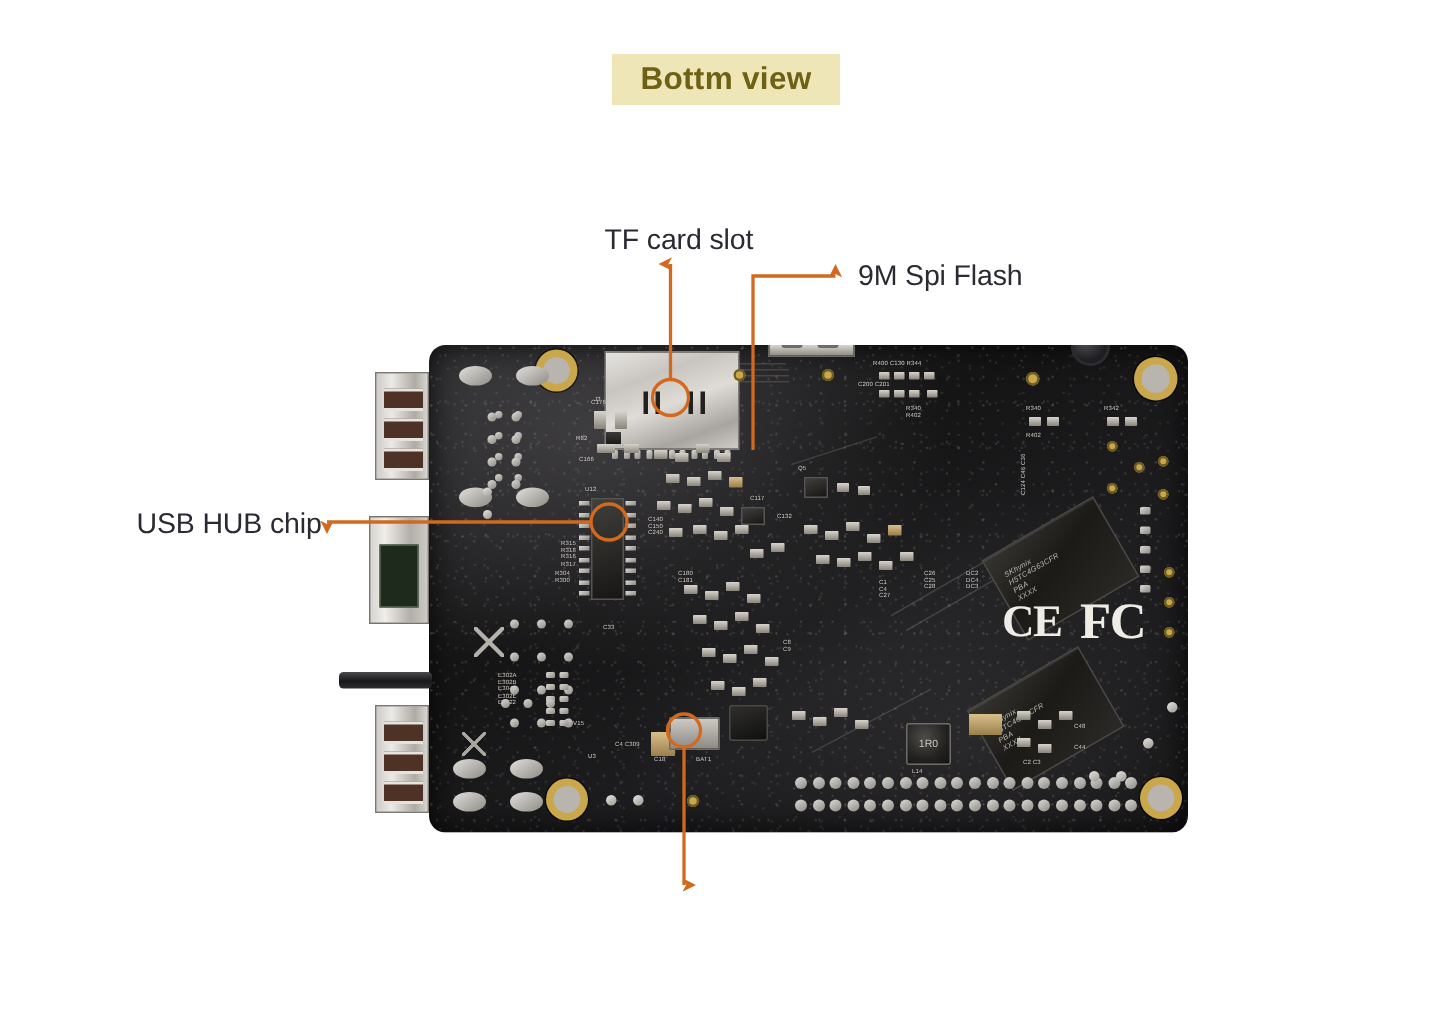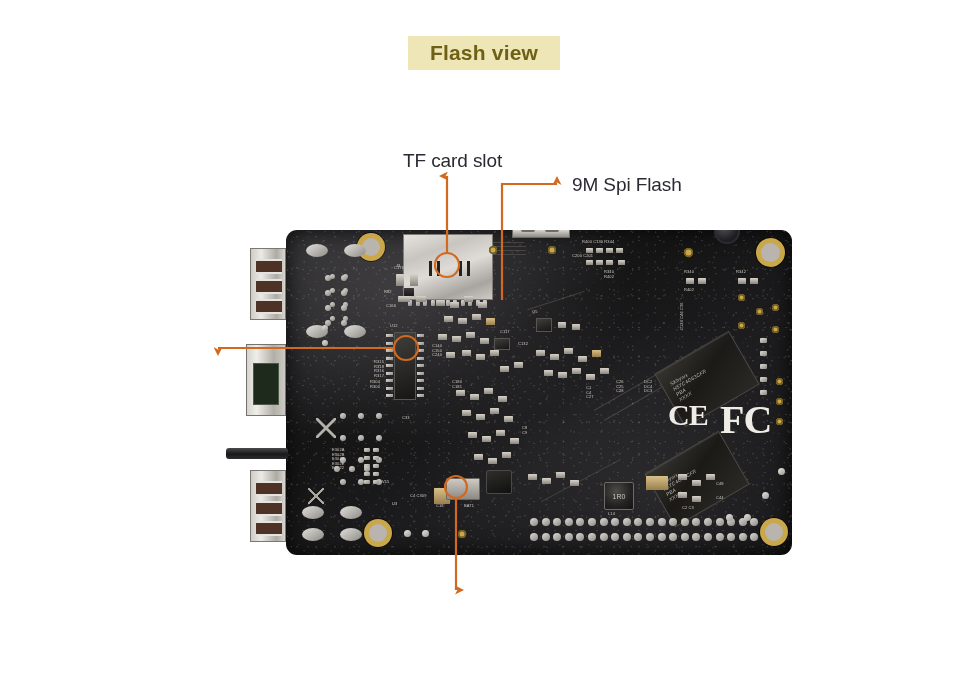--- a/index.html
+++ b/index.html
@@ -261,36 +261,36 @@
 
   
   .cert {
     position: absolute;
     color: #efece6;
     font-weight: bold;
     letter-spacing: -1px;
     font-family: "Liberation Serif", serif;
   }
   .cert.ce { font-size: 30px; }
-  .cert.fc { font-size: 40px; }
+  .cert.fc { font-size: 34px; }
 
   
   .trace {
     position: absolute;
     background: rgba(150,148,140,0.28);
     height: 1px;
   }
 </style>
 </head>
 <body>
 
 <div id="page">
 
   <div class="title-chip">
-    <span>Flash view</span>
+    <span>Bottm view</span>
   </div>
 
   <div class="board-wrap">
     <div class="pcb">
       <div class="speckle"></div>
 
       <div class="trace" style="left:130px;top:16px;width:110px;"></div>
       <div class="trace" style="left:140px;top:20px;width:100px;"></div>
       <div class="trace" style="left:150px;top:24px;width:90px;"></div>
       <div class="trace" style="left:118px;top:12px;width:120px;"></div>
@@ -681,14 +681,15 @@
 
     <circle cx="406" cy="348" r="12" fill="none" stroke="#D2691E" stroke-width="2.2"></circle>
     <line x1="394" y1="348" x2="218" y2="348" stroke="#D2691E" stroke-width="2.2" marker-end="url(#ah-left)"></line>
 
     <circle cx="456" cy="487" r="11" fill="none" stroke="#D2691E" stroke-width="2.2"></circle>
     <line x1="456" y1="498" x2="456" y2="590" stroke="#D2691E" stroke-width="2.2" marker-end="url(#ah-down)"></line>
   </svg>
 
   <div class="callout cal-tf">TF card slot</div>
   <div class="callout cal-spi">9M Spi Flash</div>
+  <div class="callout cal-usb">USB HUB chip</div>
 
 </div>
 
 </body></html>

